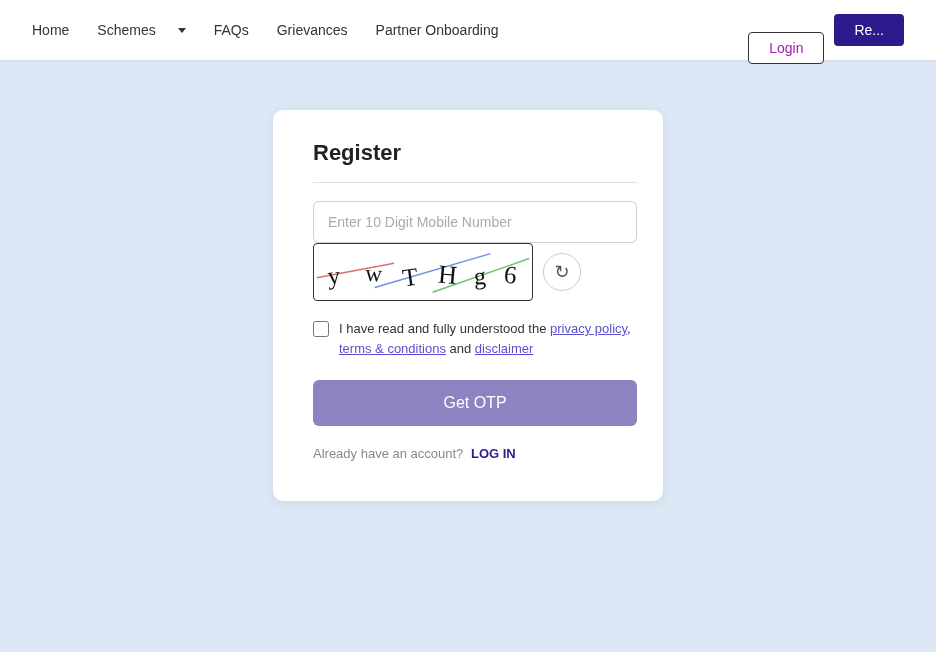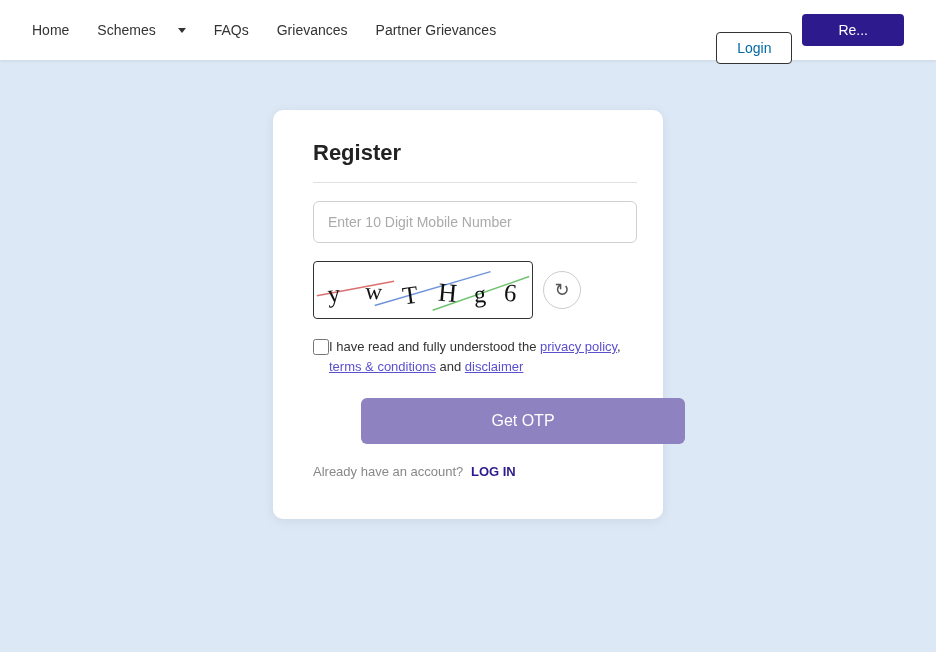--- a/index.html
+++ b/index.html
@@ -39,32 +39,32 @@
       gap: 20px;
     }
     .nav-buttons {
       display: flex;
       align-items: center;
       gap: 10px;
     }
     .btn-login {
       border: 1.5px solid #333;
       background: #fff;
-      color: #0369a1;
+      color: #a21caf;
       padding: 7px 20px;
       border-radius: 4px;
       font-size: 14px;
       cursor: pointer;
       margin-top: 36px;
     }
     .btn-register {
       background: #2d1b8e;
       color: #fff;
       border: none;
-      padding: 8px 36px;
+      padding: 8px 20px;
       border-radius: 4px;
       font-size: 14px;
       cursor: pointer;
     }
 
     
     .main {
       display: flex;
       justify-content: center;
       padding-top: 50px;
@@ -98,21 +98,20 @@
     }
 
     .input-field {
       width: 100%;
       border: 1.5px solid #d0d0d0;
       border-radius: 6px;
       padding: 12px 14px;
       font-size: 14px;
       color: #aaa;
       outline: none;
-      margin-bottom: 18px;
     }
     .input-field::placeholder {
       color: #aaa;
     }
 
     
     .captcha-row {
       display: flex;
       align-items: center;
       gap: 10px;
@@ -145,20 +144,21 @@
       justify-content: center;
       cursor: pointer;
       font-size: 18px;
       color: #555;
     }
 
     
     .checkbox-row {
       display: flex;
       align-items: flex-start;
+      gap: 10px;
       margin-bottom: 22px;
     }
     .checkbox-input {
       width: 16px;
       height: 16px;
       margin-top: 2px;
       cursor: pointer;
       flex-shrink: 0;
       border: 1.5px solid #888;
     }
@@ -177,21 +177,20 @@
     .btn-otp {
       width: 100%;
       background: #8e82c0;
       color: #fff;
       border: none;
       border-radius: 6px;
       padding: 14px;
       font-size: 16px;
       cursor: pointer;
       margin-bottom: 20px;
-      margin-left: 48px;
     }
 
     
     .login-row {
       font-size: 13px;
       color: #888;
     }
     .login-link {
       color: #2d1b8e;
       font-weight: bold;
@@ -217,21 +216,21 @@
 
 <nav class="navbar">
   <div class="nav-links">
     <a class="nav-link">Home</a>
     <a class="nav-link schemes">
       <span>Schemes</span>
       <span class="chevron"></span>
     </a>
     <a class="nav-link">FAQs</a>
     <a class="nav-link">Grievances</a>
-    <a class="nav-link">Partner Grievances</a>
+    <a class="nav-link">Partner Onboarding</a>
   </div>
   <div class="nav-buttons">
     <button class="btn-login">Login</button>
     <button class="btn-register">Re...</button>
   </div>
 </nav>
 
 <div class="main">
   <div class="card">
     <div class="card-title">Register</div>

